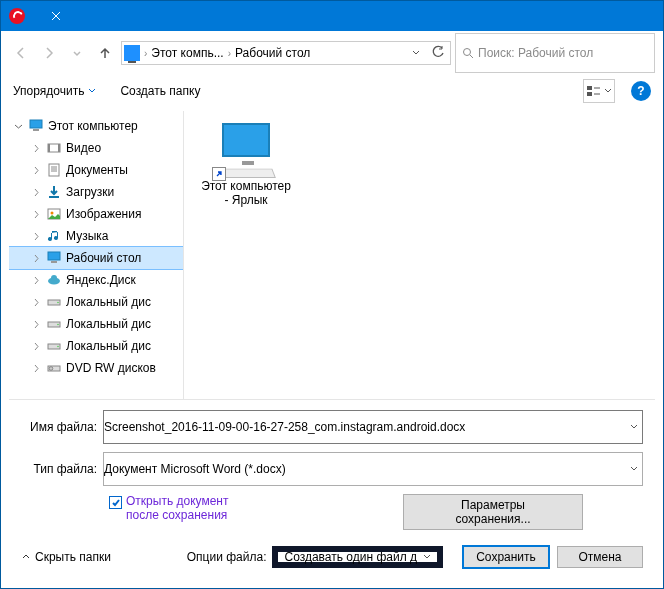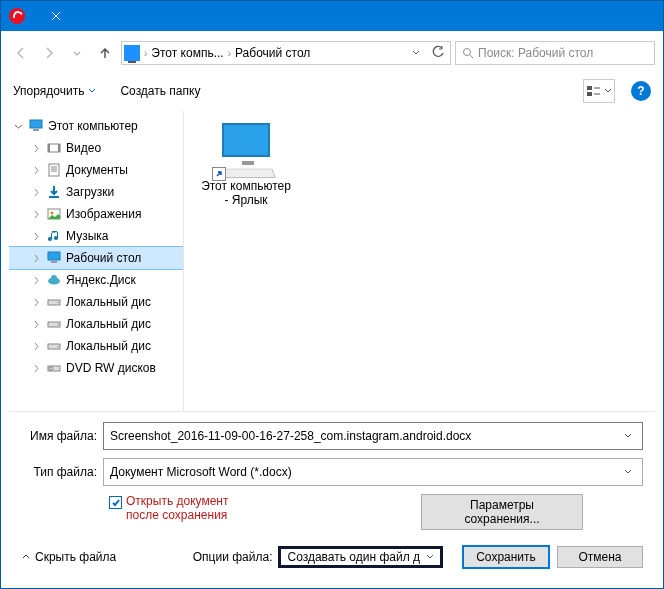--- a/index.html
+++ b/index.html
@@ -15,21 +15,21 @@
 .navbtn{width:24px;height:24px;display:flex;align-items:center;justify-content:center;color:#555}
 .navbtn.disabled{opacity:.4}
 .navbtn svg{stroke:#555;stroke-width:1.5;fill:none}
 .addr{flex:1;height:24px;border:1px solid #ccc;display:flex;align-items:center;padding:0 2px;gap:4px}
 .pcicon{width:16px;height:16px;background:#1e90ff;display:inline-block;position:relative}
 .pcicon::after{content:"";position:absolute;bottom:-2px;left:4px;width:8px;height:2px;background:#555}
 .crumb{display:flex;align-items:center;gap:3px}
 .chev{color:#888;font-size:10px}
 .addr .drop{width:16px;text-align:center;color:#555}
 .refresh{width:20px;text-align:center;color:#555}
-.searchbox{width:200px;height:24px;border:1px solid #ccc;display:flex;align-items:center;padding:0 6px;color:#8a8a8a}
+.searchbox{width:200px;height:40px;border:1px solid #ccc;display:flex;align-items:center;padding:0 6px;color:#8a8a8a}
 .searchbox svg{margin-right:4px}
 .toolbar{display:flex;align-items:center;height:32px;margin-top:8px;padding:0 4px}
 .toolbar .link{color:#000000;cursor:pointer}
 .toolbar .org{display:flex;align-items:center;gap:4px;margin-right:24px}
 .toolbar .spacer{flex:1}
 .toolbar .viewbtn{width:32px;height:24px;border:1px solid #ccc;display:flex;align-items:center;justify-content:center;margin-right:4px}
 .helpbtn{width:20px;height:20px;border-radius:50%;background:#0078d7;color:#fff;display:flex;align-items:center;justify-content:center;font-weight:bold;margin-left:12px}
 .split{display:flex;flex:1;border:0;margin-top:4px;min-height:0}
 .tree{width:175px;border-right:1px solid #e5e5e5;overflow:auto;padding-top:4px}
 .tnode{display:flex;align-items:center;height:22px;padding-left:4px;gap:4px;white-space:nowrap;cursor:pointer}
@@ -41,34 +41,34 @@
 .fitem .bigicon{width:64px;height:48px;margin:0 auto 8px;position:relative}
 .monitor{width:48px;height:34px;background:#2aa0e8;border:2px solid #1a7fb8;margin:0 auto;position:relative}
 .monitor::after{content:"";position:absolute;left:18px;top:36px;width:12px;height:4px;background:#999}
 .kbd{width:56px;height:12px;background:#eee;border:1px solid #bbb;position:absolute;bottom:-8px;left:4px;transform:perspective(60px) rotateX(40deg)}
 .shortcut-badge{position:absolute;bottom:-10px;left:-2px;width:14px;height:14px;background:#fff;border:1px solid #888;display:flex;align-items:center;justify-content:center}
 .shortcut-badge svg{stroke:#04c;fill:#04c}
 .fitem .lbl{font-size:12px;line-height:1.2}
 .bottom{border-top:1px solid #e5e5e5;padding:10px 12px 12px}
 .frow{display:flex;align-items:center;margin-bottom:8px}
 .frow .flabel{width:82px;text-align:right;padding-right:6px}
-.combo{flex:1;height:28px;border:1px solid #7a7a7a;display:flex;align-items:center;padding:0 6px}
+.combo{flex:1;height:34px;border:1px solid #7a7a7a;display:flex;align-items:center;padding:0 0}
 .combo.type{border:1px solid #adadad}
 .combo .val{flex:1;white-space:nowrap;overflow:hidden;text-overflow:ellipsis}
 .combo .dd{width:16px;text-align:center;color:#555}
 .optrow{display:flex;align-items:flex-start;margin-top:4px;padding-left:88px}
-.checkarea{display:flex;align-items:flex-start;gap:4px;color:#b91c1c}
+.checkarea{display:flex;align-items:flex-start;gap:4px;color:#6d28d9}
 .checkbox{width:13px;height:13px;border:1px solid #0066cc;display:flex;align-items:center;justify-content:center;margin-top:2px}
 .checkbox svg{stroke:#0066cc;stroke-width:2;fill:none}
-.parambtn{margin-left:auto;width:162px;height:36px;border:1px solid #adadad;background:#e1e1e1;display:flex;align-items:center;justify-content:center;text-align:center;line-height:1.2;margin-right:60px}
+.parambtn{margin-left:auto;width:180px;height:36px;border:1px solid #adadad;background:#e1e1e1;display:flex;align-items:center;justify-content:center;text-align:center;line-height:1.2;margin-right:60px}
 .btnrow{display:flex;align-items:center;margin-top:16px}
 .hidefolds{display:flex;align-items:center;gap:4px;cursor:pointer}
 .btnrow .spacer{flex:1}
 .lblopt{margin-right:6px}
-.selopt{height:22px;border:3px solid #0f172a;display:flex;align-items:center;padding:0 6px;margin-right:12px}
+.selopt{height:22px;border:6px solid #0f172a;display:flex;align-items:center;padding:0 6px;margin-right:12px}
 .btn{height:22px;min-width:86px;border:1px solid #adadad;background:#e1e1e1;display:flex;align-items:center;justify-content:center;margin-left:8px;cursor:pointer;padding:0 10px}
 .btn.primary{border:1px solid #0078d7;outline:1px solid #0078d7}
 .iconbox{width:16px;height:16px;display:inline-block;vertical-align:middle}
 </style>
 </head>
 <body>
 
 <div class="titlebar">
   <span class="app-icon"></span>
   <div class="close">
@@ -342,21 +342,21 @@
       </div>
       <div class="parambtn">
         <div><span>Параметры</span><br><span>сохранения...</span></div>
       </div>
     </div>
     <div class="btnrow">
       <div class="hidefolds">
         <svg width="10" height="10">
             <path d="M2 6 L5 3 L8 6" style="stroke:#333;fill:none"></path>
           </svg>
-        <span>Скрыть файла</span>
+        <span>Скрыть папки</span>
       </div>
       <div class="spacer"></div>
       <span class="lblopt">Опции файла:</span>
       <div class="selopt">
         <span>Создавать один файл д</span>
         <svg width="8" height="8" style="margin-left:6px">
             <path d="M1 2 L4 5 L7 2" style="stroke:#555;fill:none"></path>
           </svg>
       </div>
       <div class="btn primary">Сохранить</div>

